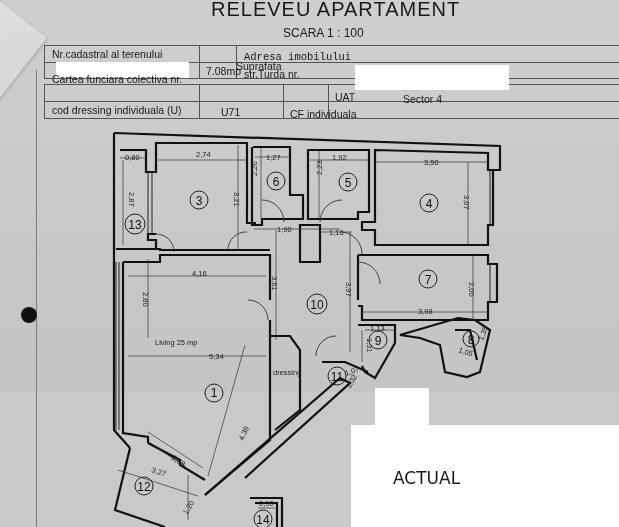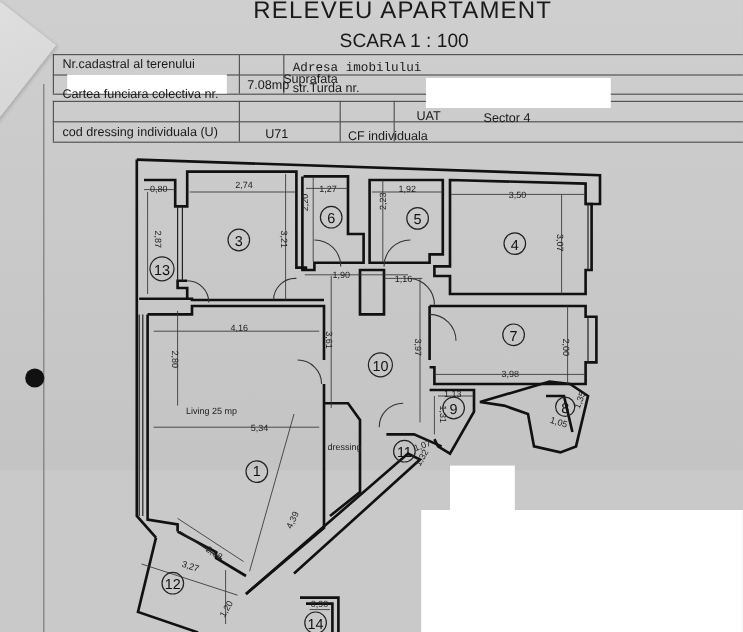--- a/index.html
+++ b/index.html
@@ -2,21 +2,21 @@
 <html><head>
 <meta charset="utf-8">
 <style>
   html,body{margin:0;padding:0;}
   body{width:619px;height:527px;overflow:hidden;position:relative;background:#c9c9c9;font-family:"Liberation Sans",sans-serif;color:#1a1a1a;}
   .paper{position:absolute;left:0;top:0;width:619px;height:392px;background:linear-gradient(180deg,#cfcfcf 0%,#c8c8c8 60%,#c4c4c4 100%);}
   .fold{position:absolute;left:-40px;top:-30px;width:110px;height:180px;background:linear-gradient(120deg,#e2e2e2,#d3d3d3);transform:rotate(38deg);transform-origin:left top;box-shadow:2px 0 3px rgba(0,0,0,.15);}
   .margin-line{position:absolute;left:36px;top:70px;width:1px;height:457px;background:#7a7a7a;}
   .hole{position:absolute;left:21px;top:307px;width:16px;height:16px;border-radius:50%;background:#111;}
   .title{position:absolute;left:211px;top:-2px;font-size:20px;letter-spacing:1px;}
-  .scale{position:absolute;left:283px;top:26px;font-size:16px;}
+  .scale{position:absolute;left:283px;top:26px;font-size:12px;}
   .tbl{position:absolute;font-size:10.5px;}
   .cell{position:absolute;white-space:nowrap;}
   .hl{position:absolute;height:1px;background:#555;}
   .vl{position:absolute;width:1px;background:#555;}
   .redact{position:absolute;background:#fff;}
   svg{position:absolute;left:0;top:0;}
   .lbl{font-family:"Liberation Sans",sans-serif;}
   .actual-panel{position:absolute;background:#fff;}
   .actual-text{position:absolute;left:393px;top:468px;font-size:17px;font-family:"DejaVu Sans",sans-serif;}
 </style>
@@ -50,21 +50,21 @@
     <div class="redact" style="left:56px;top:62px;width:133px;height:16px;"></div>
     <div class="cell tbl" style="left:206px;top:60px;margin-left:30px;">Suprafata</div>
     <div class="cell tbl" style="left:206px;top:65px;">7.08mp</div>
     <div class="cell tbl" style="left:244px;top:51px;font-family:Liberation Mono, monospace;">Adresa imobilului</div>
     <div class="cell tbl" style="left:244px;top:68px;">str.Turda nr.</div>
     <div class="redact" style="left:355px;top:65px;width:154px;height:25px;"></div>
 
     <div class="cell tbl" style="left:52px;top:73px;">Cartea funciara colectiva nr.</div>
     <div class="cell tbl" style="left:52px;top:104px;">cod dressing individuala (U)</div>
     <div class="cell tbl" style="left:221px;top:106px;">U71</div>
-    <div class="cell tbl" style="left:302px;top:91px;padding-left:45px;">UAT</div>
+    <div class="cell tbl" style="left:290px;top:91px;padding-left:45px;">UAT</div>
     <div class="cell tbl" style="left:403px;top:93px;">Sector 4</div>
     <div class="cell tbl" style="left:290px;top:108px;">CF individuala</div>
   </div>
 
   <svg width="619" height="527" viewBox="0 0 619 527">
     <g fill="none" stroke="#111" stroke-width="2.2" stroke-linejoin="miter">
 
       <path d="M114 133 L500 146 L500 170 L488 170"></path>
       <path d="M114 133 L114 430 L130 448"></path>
 
@@ -220,13 +220,14 @@
       <text x="259" y="506">0,90</text>
     </g>
     <g class="lbl" fill="#222">
       <text x="155" y="345" font-size="7.5">Living 25 mp</text>
       <text x="273" y="375" font-size="7.5">dressing</text>
     </g>
   </svg>
 
   <div class="actual-panel" style="left:375px;top:388px;width:54px;height:40px;"></div>
   <div class="actual-panel" style="left:351px;top:425px;width:268px;height:102px;"></div>
+  <div class="actual-text">ACTUAL</div>
 </div>
 
 </body></html>

